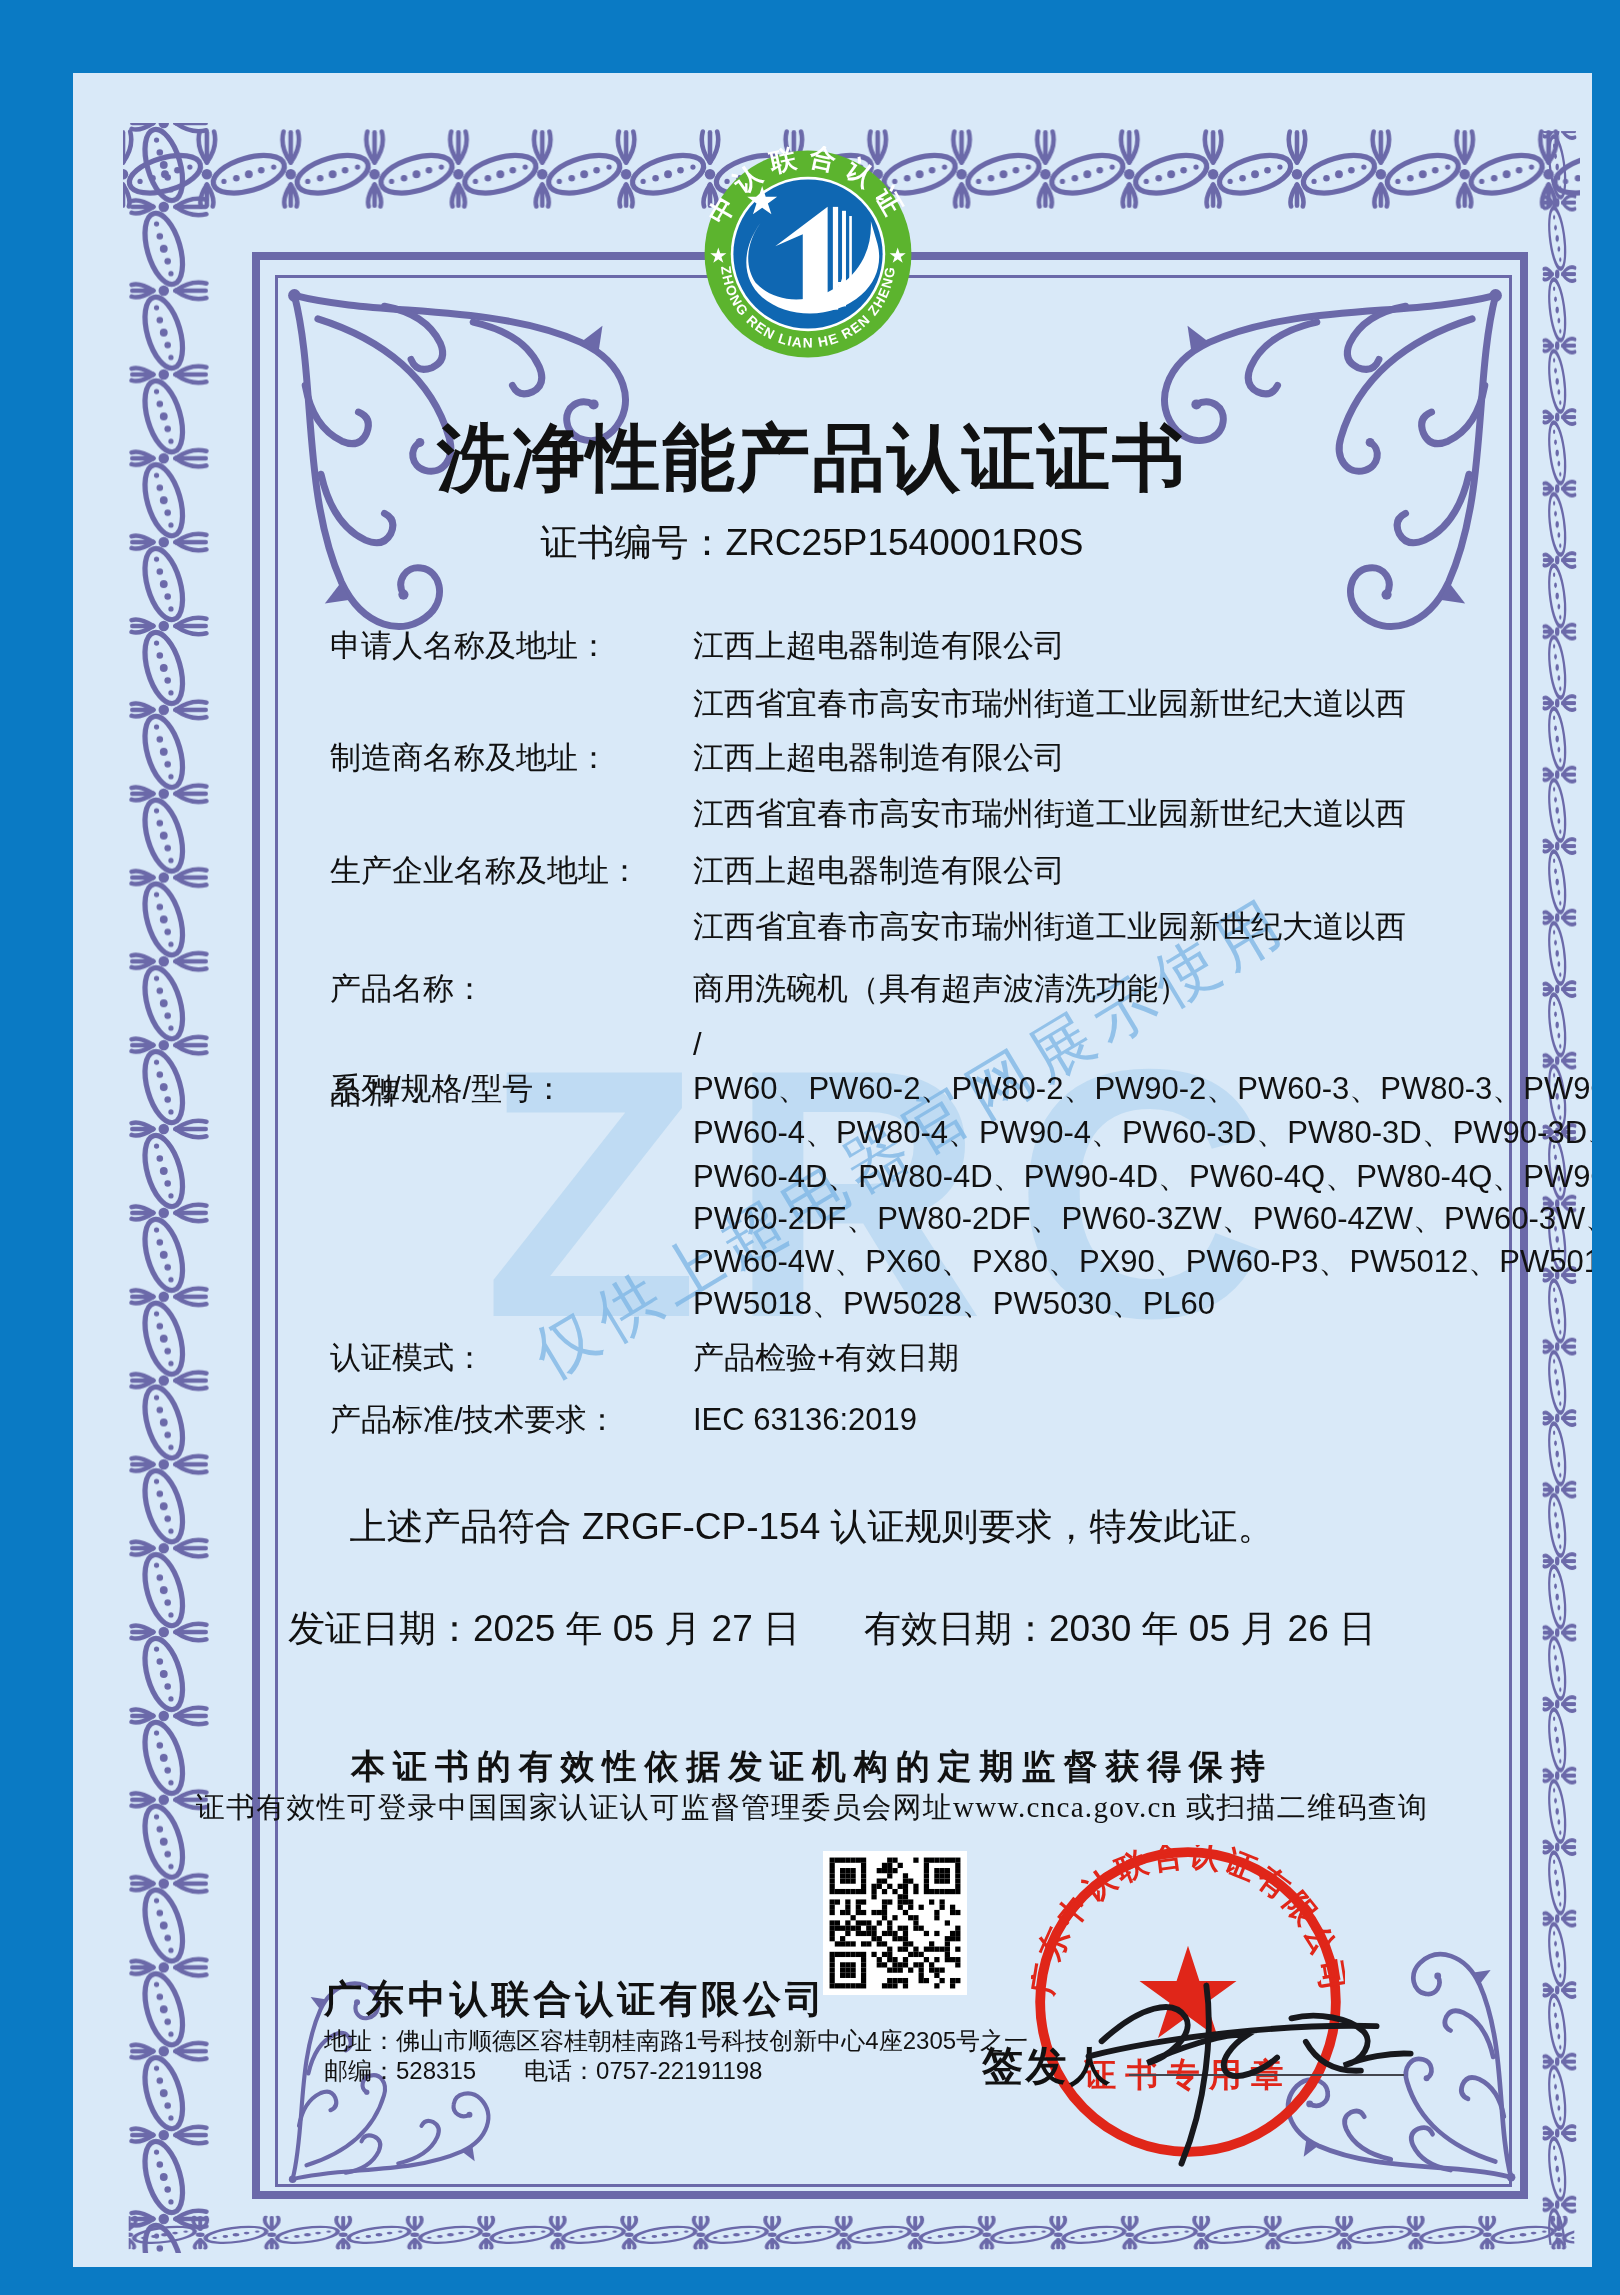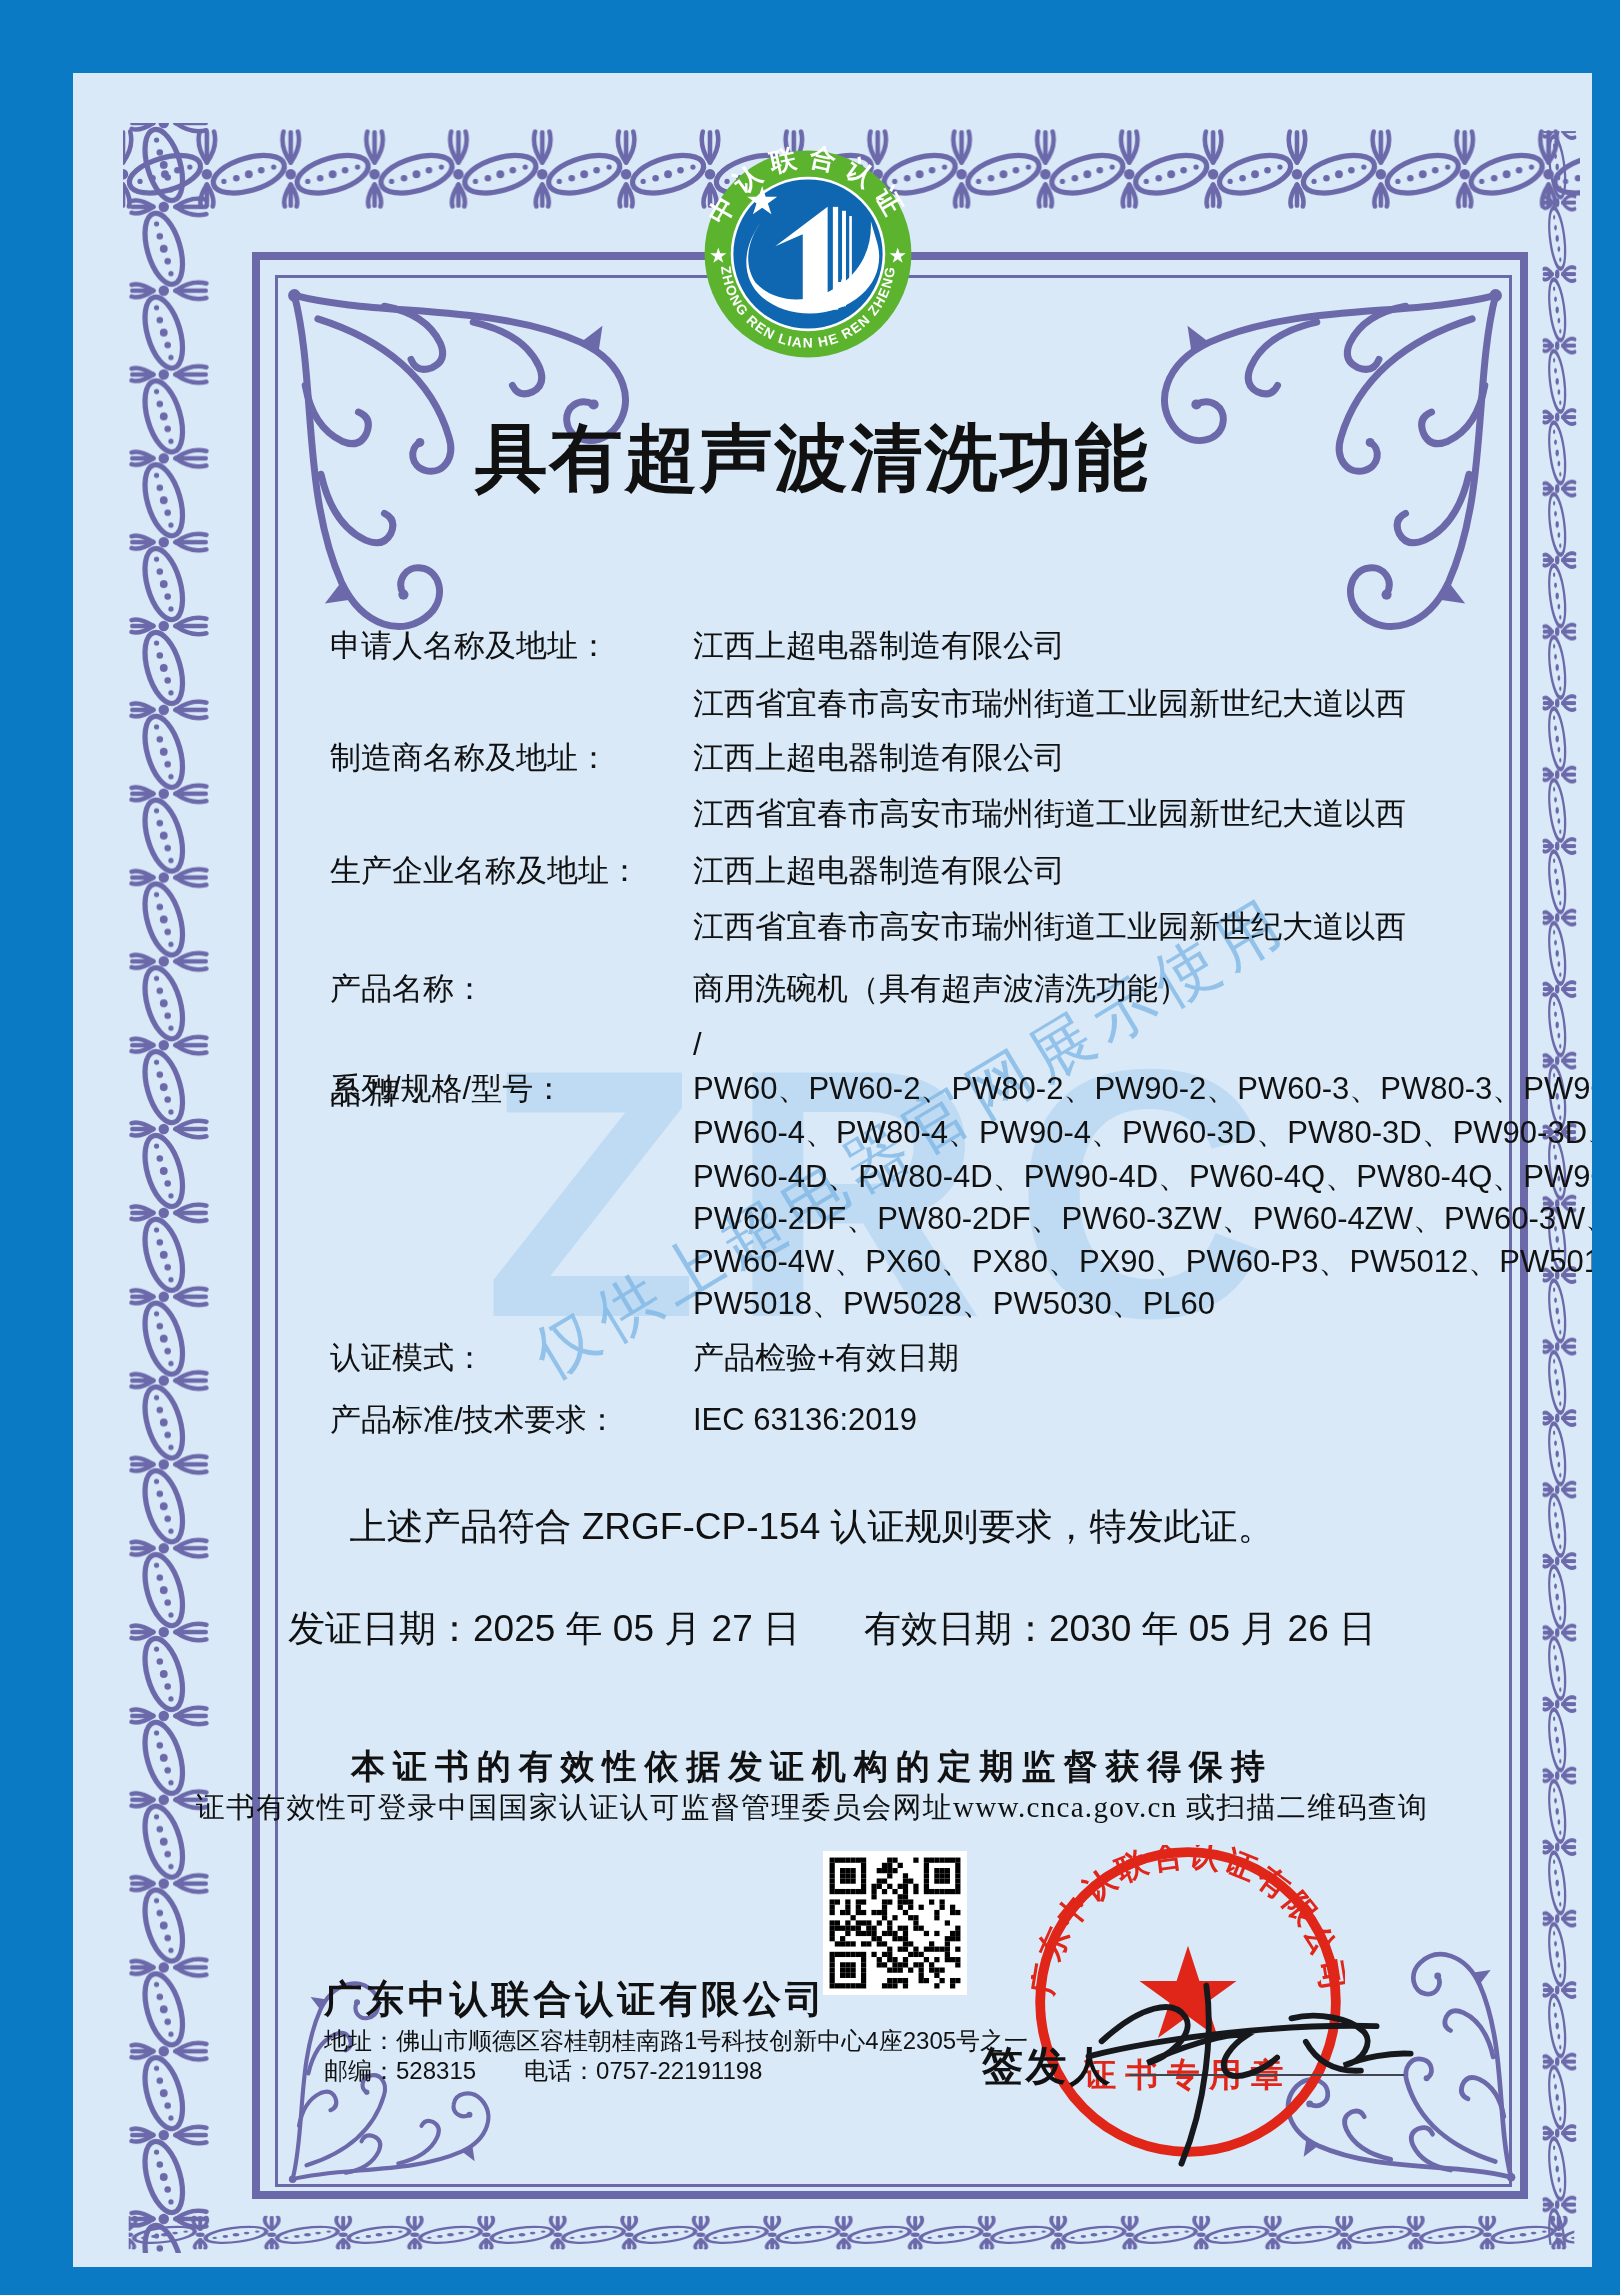--- a/index.html
+++ b/index.html
@@ -156,21 +156,22 @@
           <path d="M -50,-12 L 30,-72 L 30,85 L -8,85 L -8,-30 Z"></path>
           <rect x="38" y="-72" width="8" height="157"></rect>
           <rect x="52" y="-66" width="6" height="146"></rect>
           <rect x="63" y="-58" width="4" height="130"></rect>
           <use href="#star5" transform="translate(-70,-80) scale(24)"></use>
           <use href="#star5" transform="translate(54,48) scale(17)"></use>
         </g>
       </svg>
     </div>
 
-    <div class="cline title">具有超声波清洗功能</div>
+    <div class="cline title">洗净性能产品认证证书</div>
+    <div class="cline certno">证书编号：ZRC25P1540001R0S</div>
 
     <div class="t lbl" style="top:550px;">申请人名称及地址：</div>
     <div class="t val" style="top:550px;">江西上超电器制造有限公司</div>
     <div class="t val" style="top:608px;">江西省宜春市高安市瑞州街道工业园新世纪大道以西</div>
 
     <div class="t lbl" style="top:662px;text-align:center;">制造商名称及地址：</div>
     <div class="t val" style="top:662px;">江西上超电器制造有限公司</div>
     <div class="t val" style="top:718px;">江西省宜春市高安市瑞州街道工业园新世纪大道以西</div>
 
     <div class="t lbl" style="top:775px;">生产企业名称及地址：</div>

